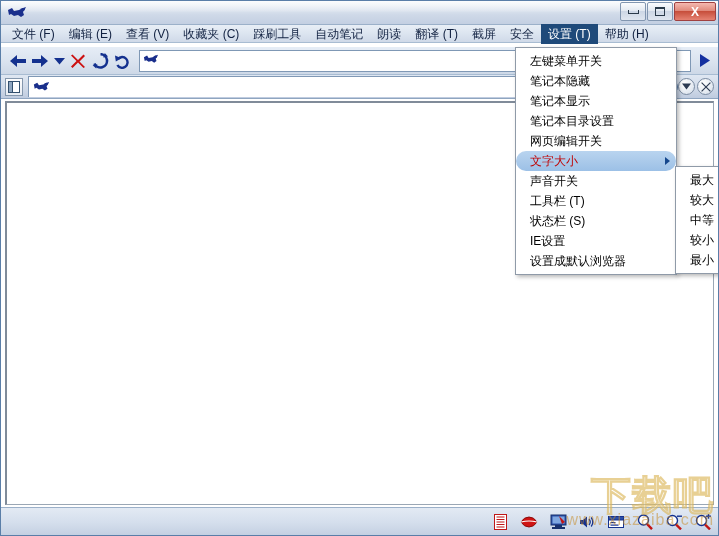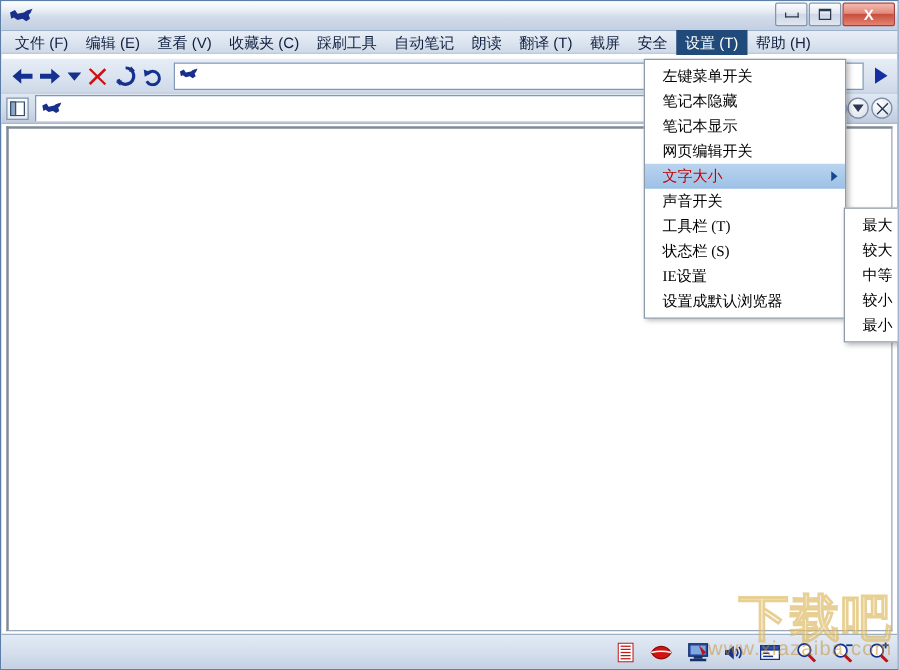--- a/index.html
+++ b/index.html
@@ -213,25 +213,25 @@
     box-shadow: 2px 2px 4px rgba(0,0,0,0.28);
     padding: 3px 0;
     z-index: 50;
   }
   .dd-item {
     height: 20px; line-height: 20px;
     padding-left: 14px; padding-right: 16px;
     font-size: 12px; color: #000000;
     white-space: nowrap; position: relative;
     cursor: default;
-    font-family: Liberation Serif, serif;
   }
   .dd-item.highlighted {
     background: linear-gradient(180deg,#b9d4ef,#9cc0e6);
     color: #c00000;
+    border-radius: 10px;
   }
   .dd-arrow {
     position: absolute; right: 6px; top: 50%;
     transform: translateY(-50%);
     width: 0; height: 0;
     border-left: 5px solid #15478d;
     border-top: 4px solid transparent;
     border-bottom: 4px solid transparent;
   }
 
@@ -468,20 +468,21 @@
 
   <div class="watermark">
     <div class="wm-main">下载吧</div>
     <div class="wm-sub">www.xiazaiba.com</div>
   </div>
 
   <div class="dropdown">
     <div class="dd-item">左键菜单开关</div>
     <div class="dd-item">笔记本隐藏</div>
     <div class="dd-item">笔记本显示</div>
+    <div class="dd-item">笔记本目录设置</div>
     <div class="dd-item">网页编辑开关</div>
     <div class="dd-item highlighted">
       <span>文字大小</span>
       <span class="dd-arrow"></span>
     </div>
     <div class="dd-item">声音开关</div>
     <div class="dd-item">工具栏 (T)</div>
     <div class="dd-item">状态栏 (S)</div>
     <div class="dd-item">IE设置</div>
     <div class="dd-item">设置成默认浏览器</div>

